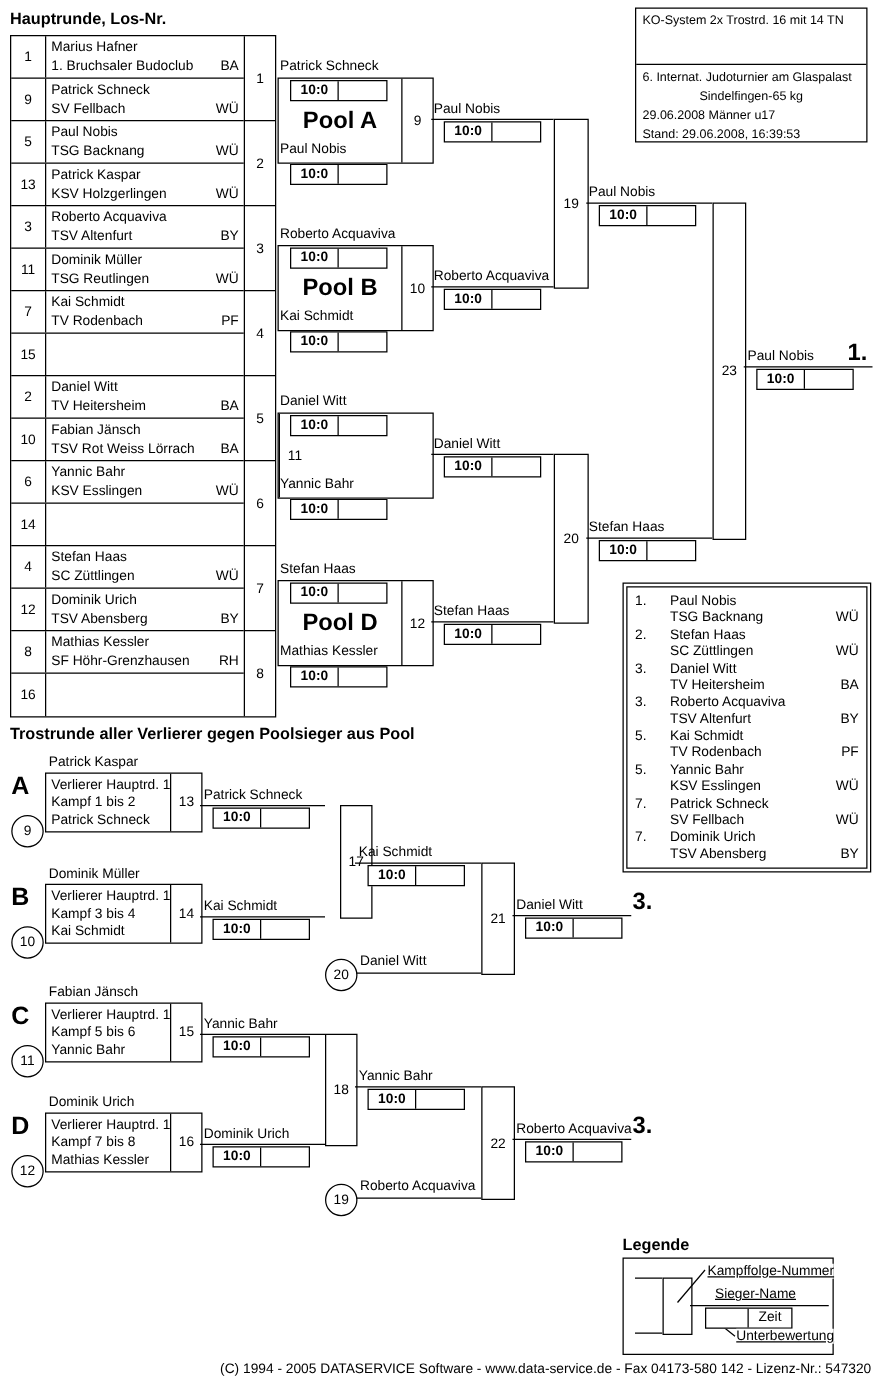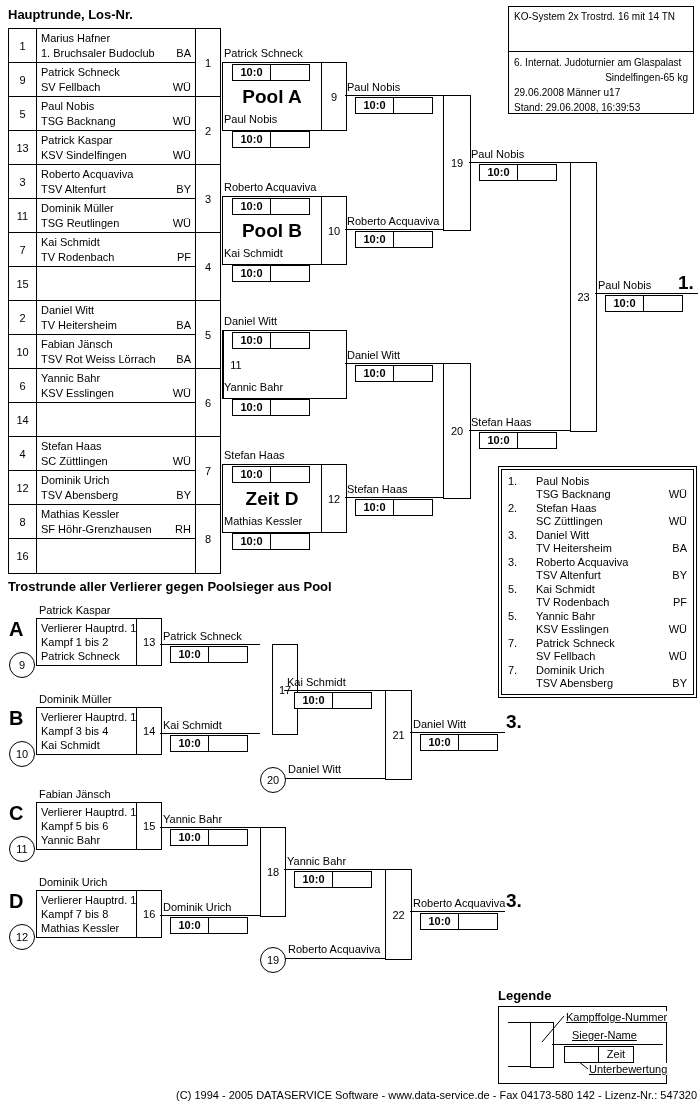--- a/index.html
+++ b/index.html
@@ -30,21 +30,21 @@
   .lt-cell{flex:1;padding:2px 4px 0 4px;line-height:15px;overflow:hidden;}
   .lt-club{display:flex;justify-content:space-between;white-space:nowrap;}
   .lt-name{white-space:nowrap;}
   .paircol{position:absolute;left:186px;top:0;width:24px;height:544px;border-left:1px solid #000;}
   .pair-cell{height:67px;border-bottom:1px solid #000;display:flex;align-items:center;justify-content:center;}
   .pair-cell:last-child{border-bottom:none;height:68px;}
   
   .infobox{position:absolute;left:508px;top:6px;width:184px;height:106px;border:1px solid #000;font-size:10px;}
   .info-top{height:40px;border-bottom:1px solid #000;padding:4px 0 0 5px;white-space:nowrap;}
   .info-bot{padding:3px 5px 0 5px;line-height:15px;}
-  .info-flex{display:flex;justify-content:flex-end;white-space:nowrap;}
+  .info-flex{display:flex;justify-content:center;white-space:nowrap;}
   .nw{white-space:nowrap;}
   
   .results-outer{position:absolute;left:498px;top:466px;width:197px;height:230px;border:1px solid #000;}
   .results-inner{position:absolute;left:2px;top:2px;right:2px;bottom:2px;border:1px solid #000;padding:5px 6px 0 6px;}
   .res-entry{display:flex;line-height:13px;margin-bottom:1px;}
   .res-rank{width:28px;}
   .res-body{flex:1;}
   .res-club{display:flex;justify-content:space-between;white-space:nowrap;}
   
   .legendbox{position:absolute;left:498px;top:1006px;width:167px;height:76px;border:1px solid #000;}
@@ -99,21 +99,21 @@
             <span>TSG Backnang</span>
             <span>WÜ</span>
           </div>
         </div>
       </div>
     <div class="lt-row">
         <div class="lt-los">13</div>
         <div class="lt-cell">
           <div class="lt-name">Patrick Kaspar</div>
           <div class="lt-club">
-            <span>KSV Sindelfingen</span>
+            <span>KSV Holzgerlingen</span>
             <span>WÜ</span>
           </div>
         </div>
       </div>
     <div class="lt-row">
         <div class="lt-los">3</div>
         <div class="lt-cell">
           <div class="lt-name">Roberto Acquaviva</div>
           <div class="lt-club">
             <span>TSV Altenfurt</span>
@@ -301,21 +301,21 @@
 
 <div class="ename" style="left:347px;top:348px">Daniel Witt</div>
 <div class="rail" style="left:345px;top:363px;width:98px"></div>
 <div class="score" style="left:355px;top:365px">
     <span class="sl">10:0</span>
     <span class="sr"></span>
   </div>
 
 <div class="pool" style="left:222px;top:464px;height:67px">
   <div class="pool-main">
-      <span class="pool-label">Zeit D</span>
+      <span class="pool-label">Pool D</span>
     </div>
   <div class="pool-num">12</div>
 </div>
 <div class="ename" style="left:224px;top:448px">Stefan Haas</div>
 <div class="score" style="left:232px;top:466px">
     <span class="sl">10:0</span>
     <span class="sr"></span>
   </div>
 <div class="ename" style="left:224px;top:514px">Mathias Kessler</div>
 <div class="score" style="left:232px;top:533px">

